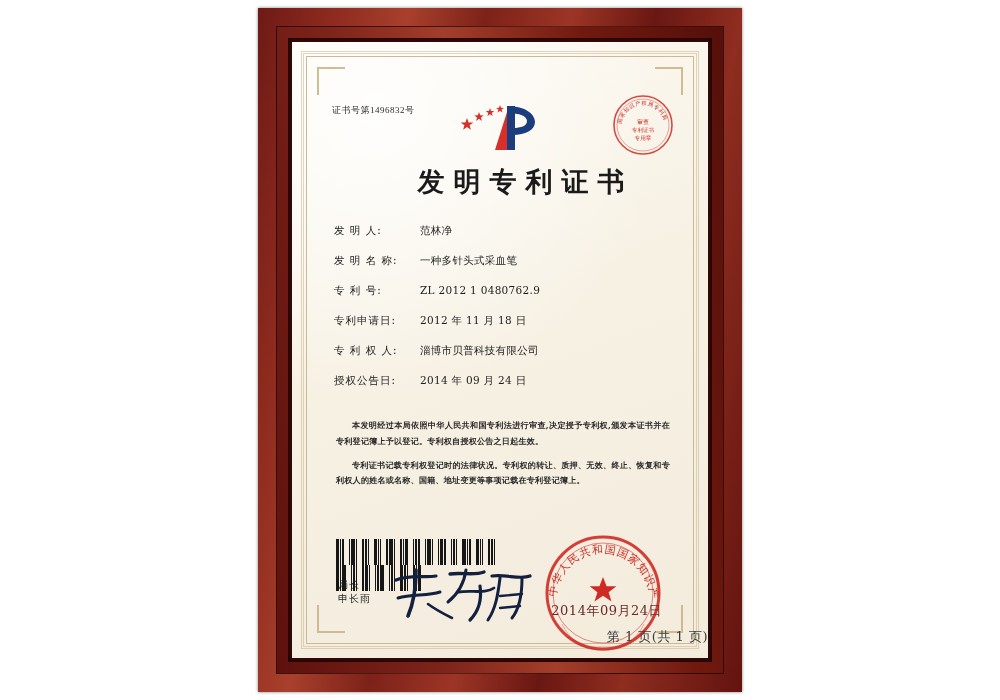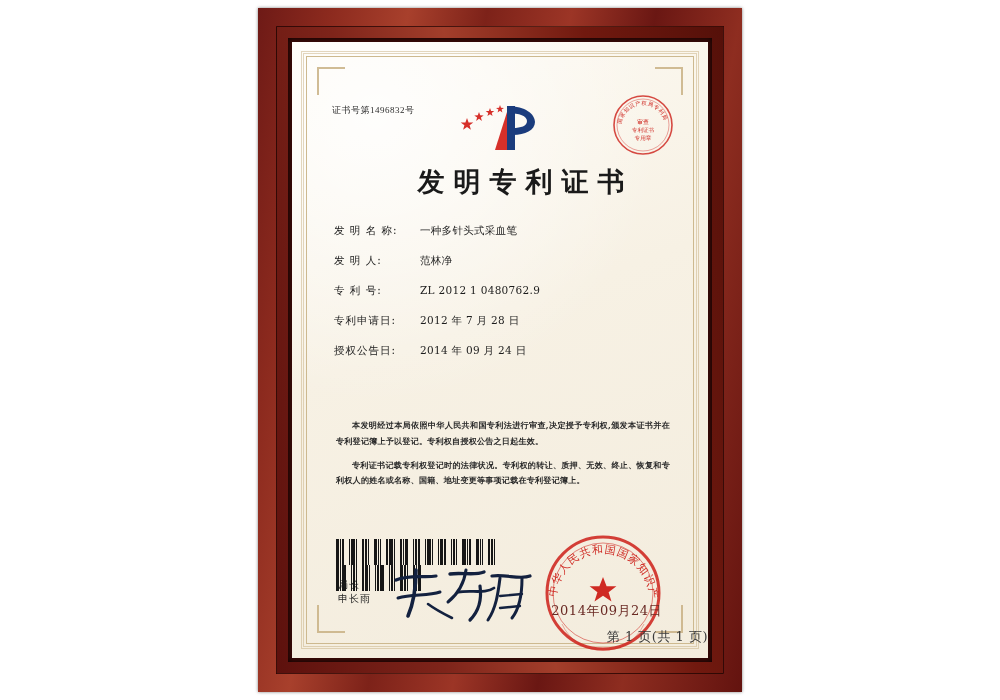--- a/index.html
+++ b/index.html
@@ -293,34 +293,38 @@
         <text x="31" y="30" text-anchor="middle" font-size="6" fill="#cf2a23" font-family="DejaVu Serif, serif">审查</text>
         <text x="31" y="38" text-anchor="middle" font-size="5.6" fill="#cf2a23" font-family="DejaVu Serif, serif">专利证书</text>
         <text x="31" y="46" text-anchor="middle" font-size="5.6" fill="#cf2a23" font-family="DejaVu Serif, serif">专用章</text>
       </svg>
     </div>
 
     <div id="cert-title">发明专利证书</div>
 
     <div id="fields">
       <div class="field-row">
+        <div class="field-label">发 明 人:</div>
+        <div class="field-value">范林净</div>
+      </div>
+      <div class="field-row">
         <div class="field-label">发 明 名 称:</div>
         <div class="field-value">一种多针头式采血笔</div>
       </div>
       <div class="field-row">
-        <div class="field-label">发 明 人:</div>
-        <div class="field-value">范林净</div>
-      </div>
-      <div class="field-row">
         <div class="field-label">专 利 号:</div>
         <div class="field-value">ZL 2012 1 0480762.9</div>
       </div>
       <div class="field-row">
         <div class="field-label">专利申请日:</div>
-        <div class="field-value">2012 年 7 月 28 日</div>
+        <div class="field-value">2012 年 11 月 18 日</div>
+      </div>
+      <div class="field-row">
+        <div class="field-label">专 利 权 人:</div>
+        <div class="field-value">淄博市贝普科技有限公司</div>
       </div>
       <div class="field-row">
         <div class="field-label">授权公告日:</div>
         <div class="field-value">2014 年 09 月 24 日</div>
       </div>
     </div>
 
     <div id="body-text">
       <p>本发明经过本局依照中华人民共和国专利法进行审查,决定授予专利权,颁发本证书并在专利登记簿上予以登记。专利权自授权公告之日起生效。</p>
       <p>专利证书记载专利权登记时的法律状况。专利权的转让、质押、无效、终止、恢复和专利权人的姓名或名称、国籍、地址变更等事项记载在专利登记簿上。</p>

